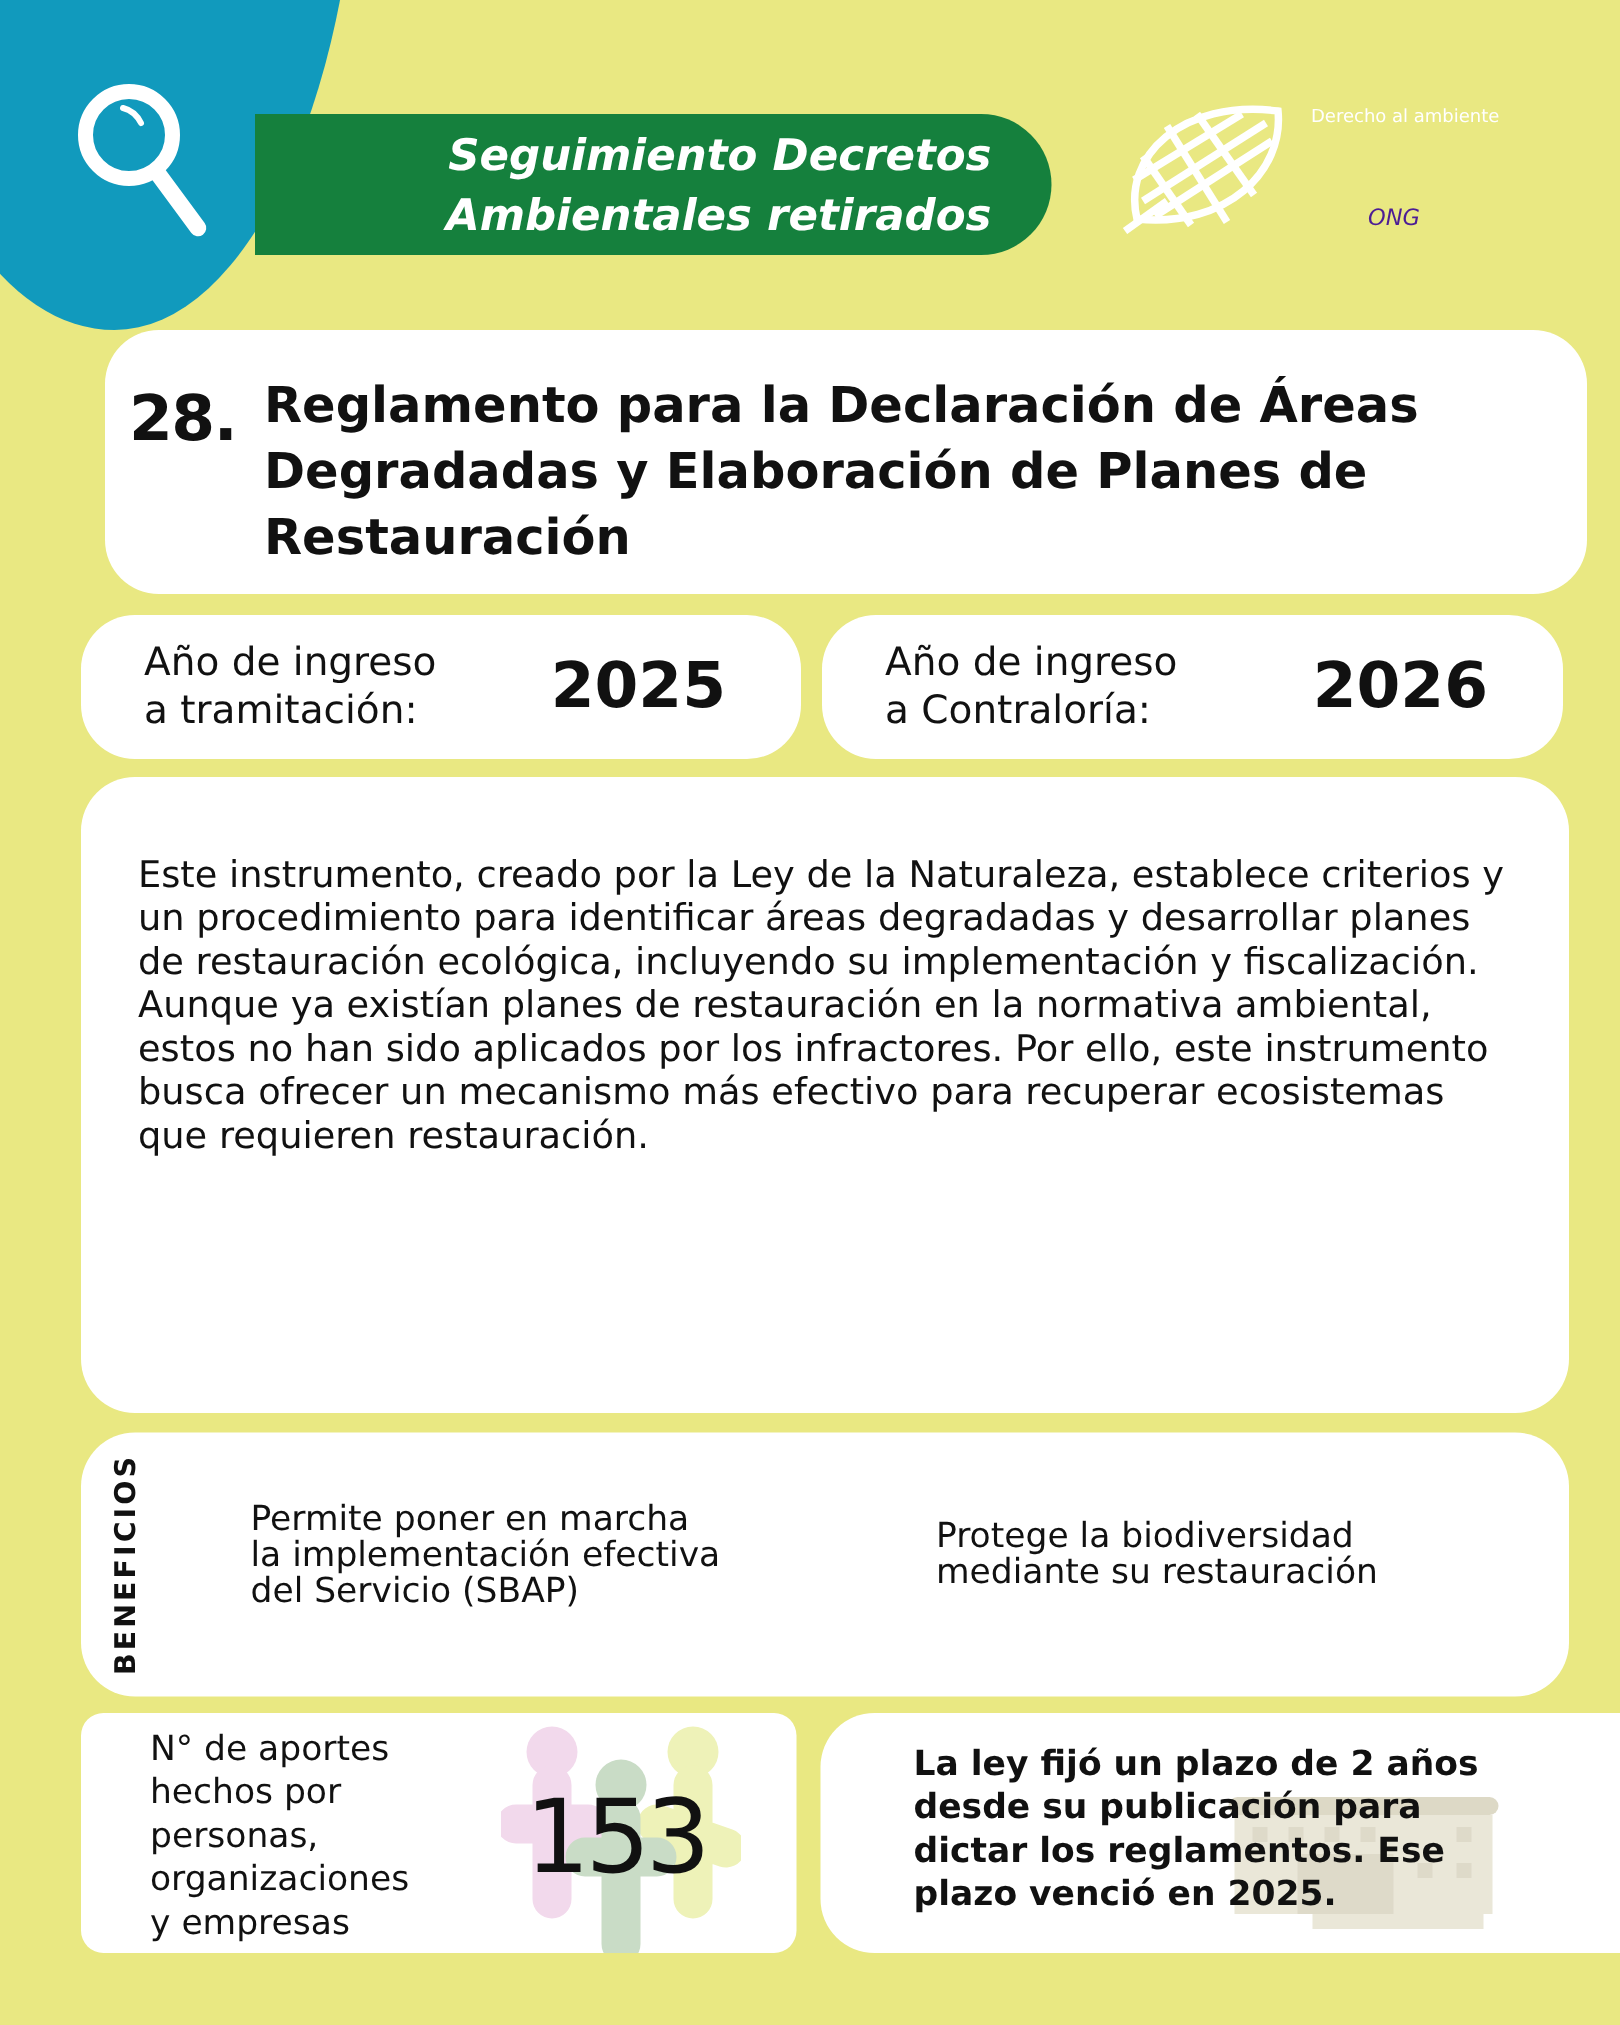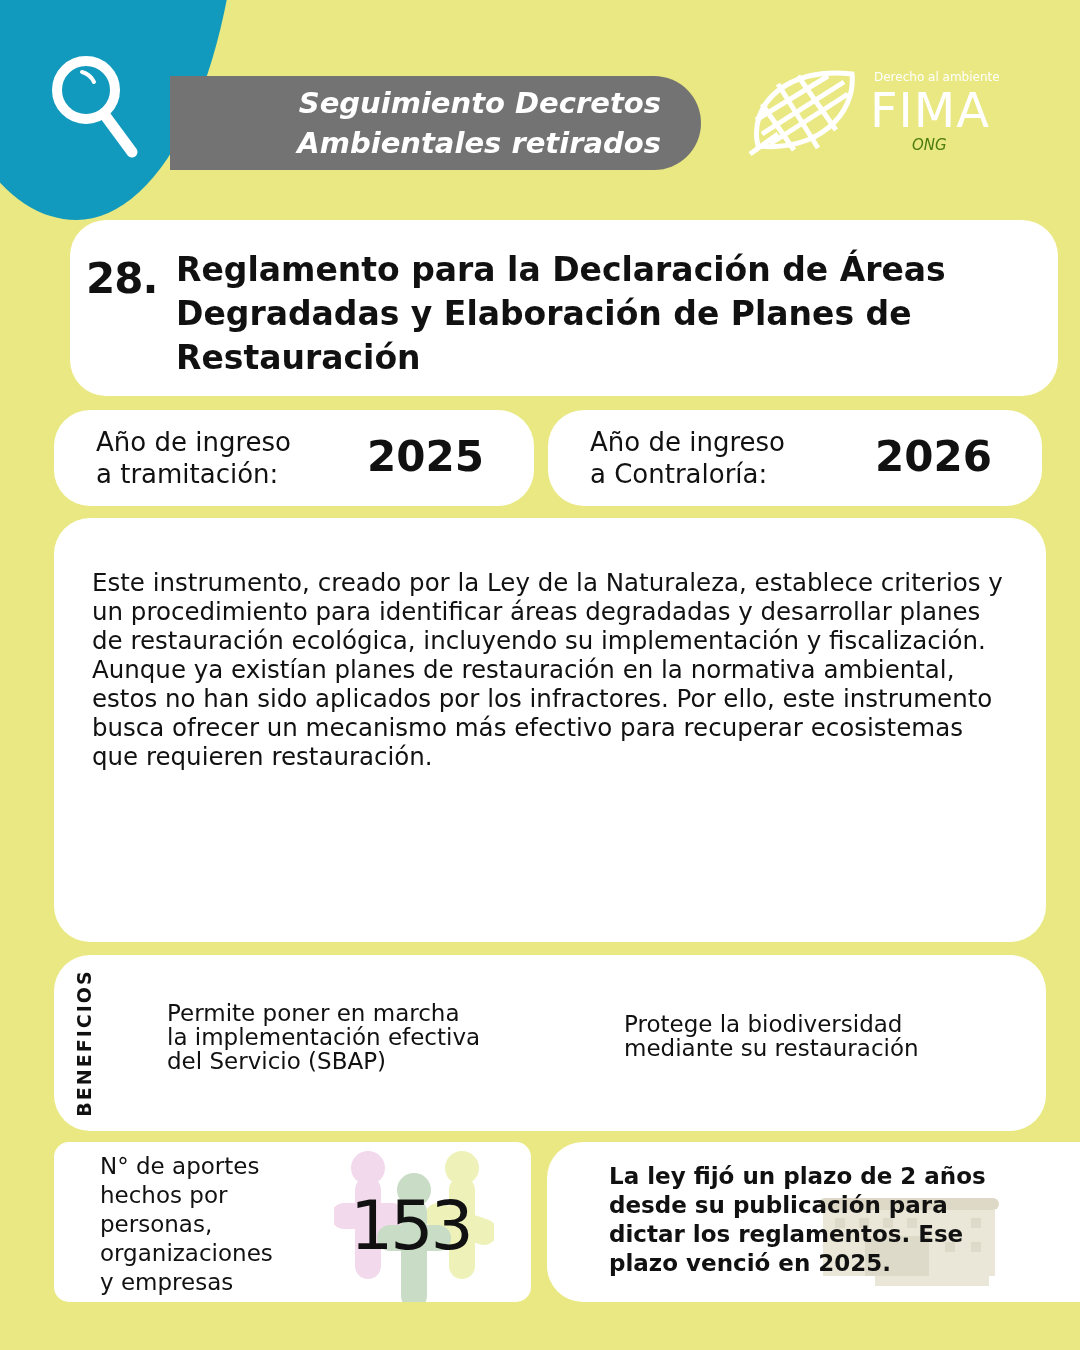--- a/index.html
+++ b/index.html
@@ -13,34 +13,34 @@
     .corner-blob {
       position: absolute; left: -60px; top: -180px;
       width: 300px; height: 400px;
       background: #119abd;
       border-radius: 0 0 60% 50% / 0 0 100% 60%;
     }
     .magnifier { position: absolute; left: 48px; top: 52px; width: 96px; height: 108px; }
     .header-pill {
       position: absolute; left: 170px; top: 76px;
       width: 531px; height: 94px;
-      background: #737373;
+      background: #15803d;
       border-radius: 0 47px 47px 0;
       display: flex; flex-direction: column; justify-content: center; align-items: flex-end;
       padding-right: 40px;
     }
     .header-pill span {
       color: #fff; font-weight: bold; font-style: italic;
       font-size: 29px; line-height: 40px; white-space: nowrap;
     }
     .logo { position: absolute; left: 748px; top: 60px; width: 260px; height: 100px; }
     .logo .mark { position: absolute; left: 0; top: 4px; width: 112px; height: 92px; }
     .logo .tag { position: absolute; left: 126px; top: 10px; font-size: 12px; color: #fff; white-space: nowrap; text-align: center; }
     .logo .brand { position: absolute; left: 122px; top: 22px; font-size: 48px; color: #fff; letter-spacing: 1px; line-height: 56px; }
-    .logo .ong { position: absolute; left: 164px; top: 76px; font-size: 15px; color: #4d7c0f; font-style: italic; }
+    .logo .ong { position: absolute; left: 164px; top: 76px; font-size: 15px; color: #4c1d95; font-style: italic; }
 
     .card { position: absolute; background: #fff; border-radius: 36px; }
     .title-card { left: 54px; top: 220px; width: 988px; height: 176px; margin-left: 16px; }
     .title-num { position: absolute; left: 16px; top: 34px; font-size: 42px; font-weight: bold; letter-spacing: -1px; }
     .title-text { position: absolute; left: 106px; top: 28px; width: 860px; font-size: 33px; font-weight: bold; line-height: 44px; }
     .year-card { top: 410px; height: 96px; }
     .year-left { left: 54px; width: 480px; }
     .year-right { left: 548px; width: 494px; }
     .year-label { position: absolute; left: 42px; top: 16px; font-size: 26px; font-weight: normal; line-height: 32px; white-space: pre-line; }
     .year-value { position: absolute; right: 50px; top: 22px; font-size: 42px; font-weight: bold; }
@@ -84,21 +84,20 @@
       <path d="M14 70 L 96 18"></path>
         <path d="M22 80 L 100 30"></path>
         <path d="M8 56 L 80 12"></path>
       <path d="M30 20 L 70 84"></path>
         <path d="M50 12 L 88 66"></path>
         <path d="M14 40 L 46 86"></path>
       <path d="M2 90 L 30 70"></path>
     </g>
   </svg>
   <div class="tag">Derecho al ambiente</div>
-  <div class="brand">FIMA</div>
   <div class="ong">ONG</div>
 </div>
 
 <div class="card title-card">
   <div class="title-num">28.</div>
   <div class="title-text">Reglamento para la Declaración de Áreas Degradadas y Elaboración de Planes de Restauración</div>
 </div>
 
 <div class="card year-card year-left">
   <div class="year-label">Año de ingreso

